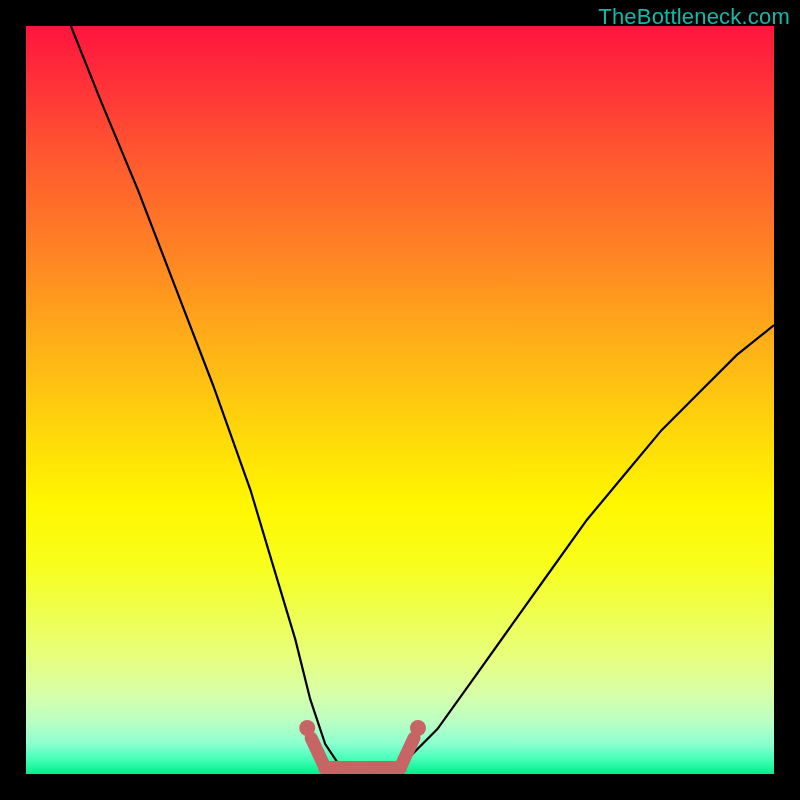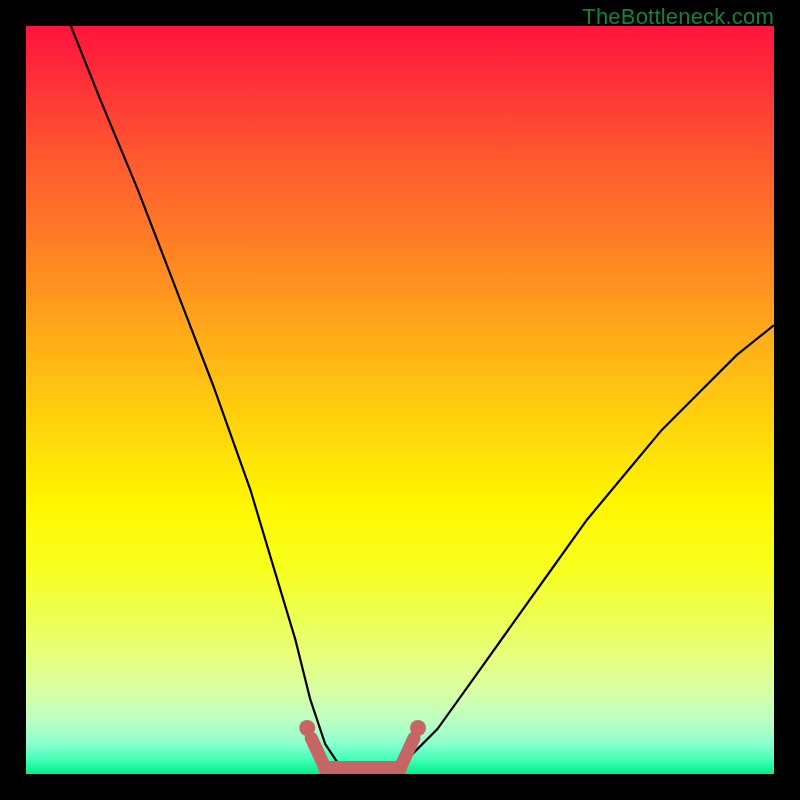--- a/index.html
+++ b/index.html
@@ -51,22 +51,22 @@
   }
   .curve-svg {
     position: absolute;
     left: 0; top: 0;
     width: 100%;
     height: 100%;
   }
   .attribution {
     position: absolute;
     top: 4px;
-    right: 26px;
-    color: #15803d;
+    right: 10px;
+    color: #14b8a6;
     font-size: 22px;
     font-weight: 400;
     letter-spacing: 0.2px;
   }
 </style>
 </head>
 <body>
 
 <div class="frame">
   <div class="plot-area">

